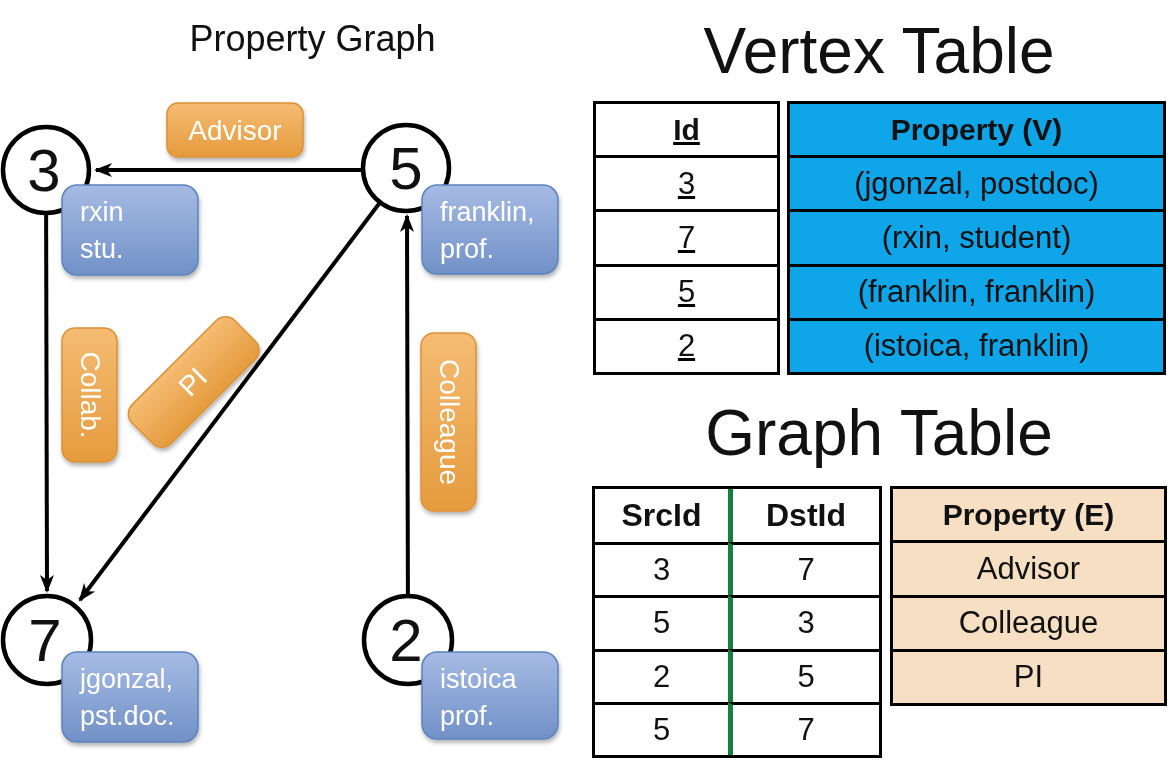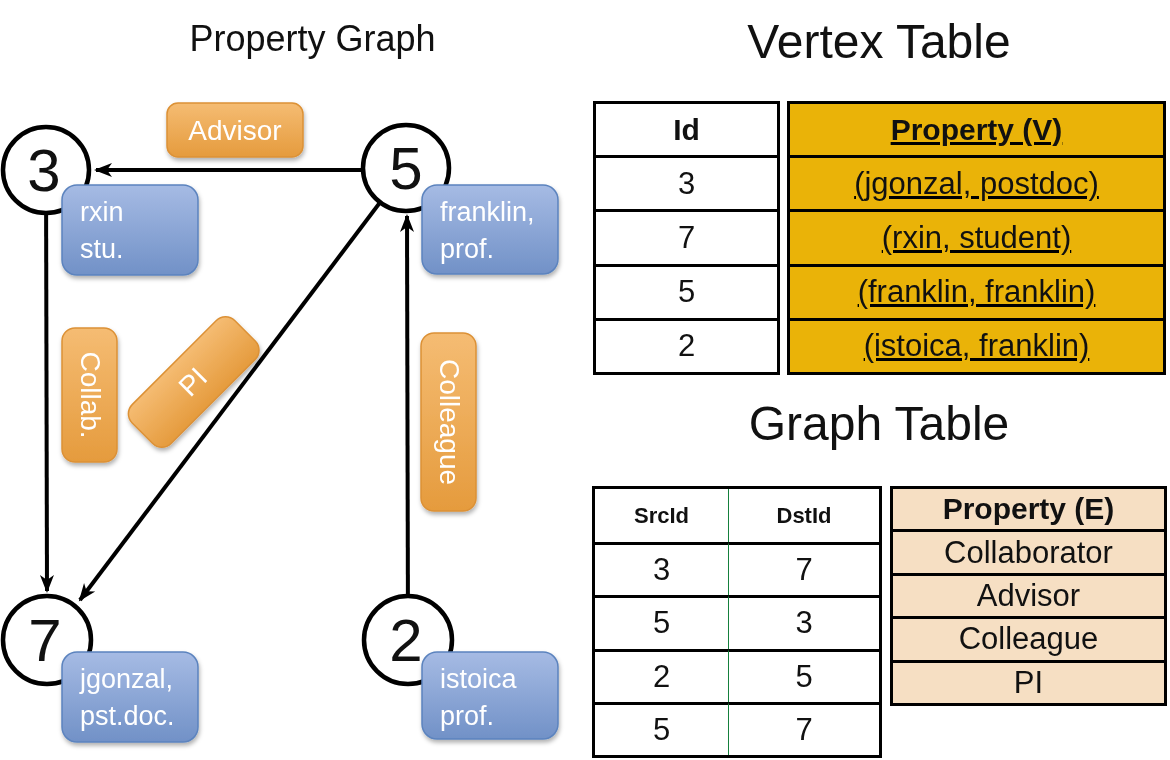--- a/index.html
+++ b/index.html
@@ -4,49 +4,49 @@
 <style>
   html,body{margin:0;padding:0;background:#ffffff;}
   .stage{
     position:relative;width:1170px;height:760px;overflow:hidden;
     background:#ffffff;
     font-family:"Liberation Sans", sans-serif;
     color:#000;
   }
   .section-title{
     position:absolute;text-align:center;
-    font-size:48px;font-weight:400;letter-spacing:0px;color:#111;
+    font-size:64px;font-weight:400;letter-spacing:0px;color:#111;
     white-space:nowrap;
   }
   #graph-title{left:0;top:18px;width:585px;font-size:36px;margin-left:20px;}
   #vertex-title{left:592px;top:14px;width:574px;}
   #edge-title{left:592px;top:396px;width:574px;}
 
   
   .tbl{position:absolute;box-sizing:border-box;border:3px solid #000;background:#fff;}
   .tbl .row{display:flex;align-items:center;justify-content:center;
     box-sizing:border-box;font-size:31px;color:#111;}
   .tbl .row + .row{border-top:3px solid #000;}
   .tbl .hdr{font-weight:700;font-size:30px;}
-  .blue-fill{background:#eab308;text-decoration:underline;}
+  .blue-fill{background:#0ea5e9;}
   .tan-fill{background:#F6DFC3;}
 
   
-  #vt-id{left:593px;top:101px;width:187px;height:274px;display:flex;flex-direction:column;}
+  #vt-id{left:593px;top:101px;width:187px;height:274px;display:flex;flex-direction:column;text-decoration:underline;}
   #vt-prop{left:787px;top:101px;width:379px;height:274px;display:flex;flex-direction:column;}
   #vt-id .row,#vt-prop .row{flex:1;}
 
   
   #et-ids{left:592px;top:486px;width:290px;height:272px;display:grid;
     grid-template-columns:133px 1fr;grid-auto-rows:1fr;}
   #et-ids .cell{display:flex;align-items:center;justify-content:center;
     box-sizing:border-box;font-size:31px;color:#111;}
-  #et-ids .cell.c2{border-left:1px solid #15803d;}
+  #et-ids .cell.c2{border-left:5px solid #15803d;}
   #et-ids .cell.rplus{border-top:3px solid #000;}
-  #et-ids .hdr{font-weight:700;font-size:22px;}
+  #et-ids .hdr{font-weight:700;font-size:32px;}
   #et-prop{left:890px;top:486px;width:277px;height:220px;display:flex;flex-direction:column;}
   #et-prop .row{flex:1;}
 
   svg text{font-family:"Liberation Sans", sans-serif;}
   .node-num{font-size:60px;fill:#111;}
   .box-text{font-size:27px;fill:#fff;}
   .edge-label-text{font-size:28px;fill:#fff;}
 </style>
 </head>
 <body>
@@ -152,19 +152,18 @@
     <div class="cell c1 rplus">5</div>
     <div class="cell c2 rplus">3</div>
     <div class="cell c1 rplus">2</div>
     <div class="cell c2 rplus">5</div>
     <div class="cell c1 rplus">5</div>
     <div class="cell c2 rplus">7</div>
   </div>
 
   <div class="tbl tan-fill" id="et-prop">
     <div class="row hdr">Property (E)</div>
-    <div class="row">Collaborator</div>
     <div class="row">Advisor</div>
     <div class="row">Colleague</div>
     <div class="row">PI</div>
   </div>
 
 </div>
 
 </body></html>

